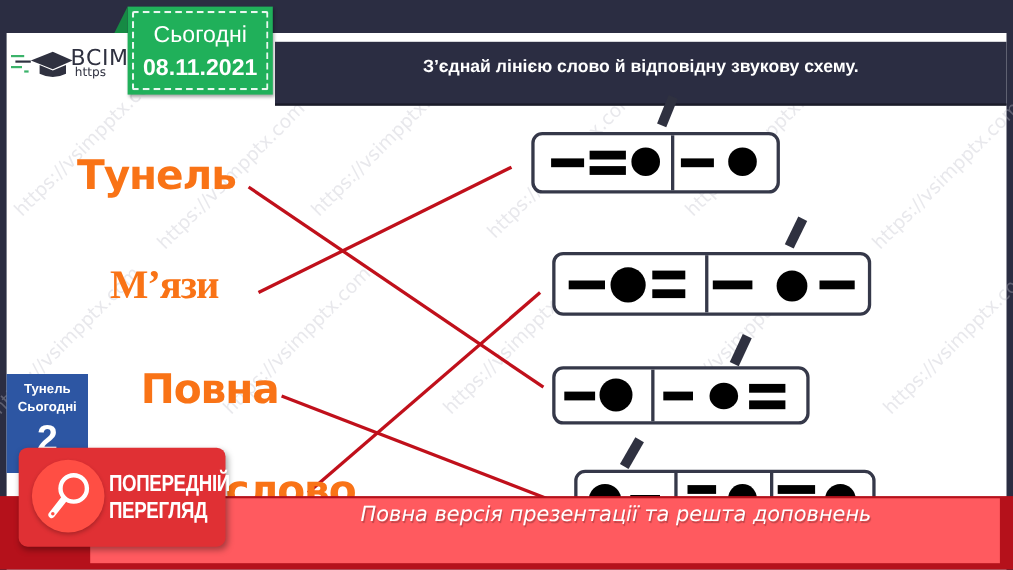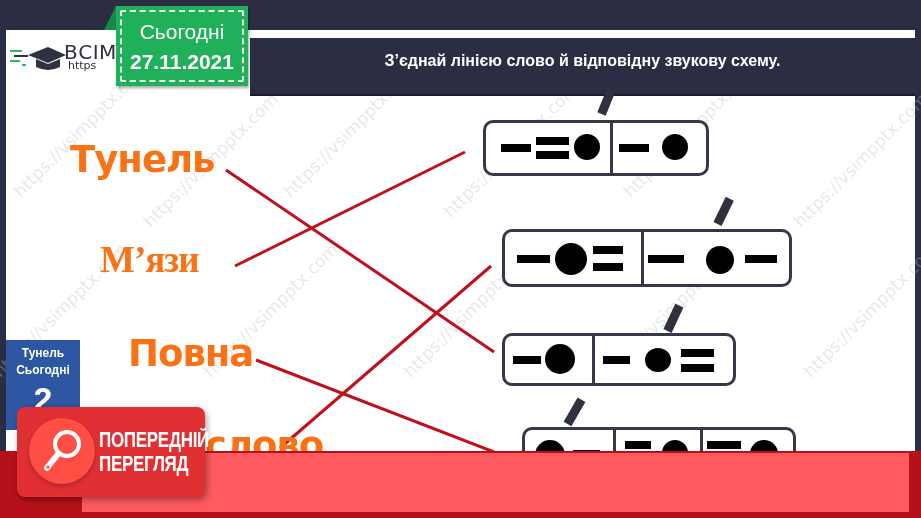--- a/index.html
+++ b/index.html
@@ -75,21 +75,21 @@
     <rect x="14" y="27" width="4" height="2" fill="#3bb36a"></rect>
     <polygon points="20,18 40,10 58,18 40,26" fill="#2f3140"></polygon>
     <path d="M28 22 L28 30 Q40 36 52 30 L52 22 L40 27 Z" fill="#2f3140"></path>
   </svg>
   <span class="logo-text">ВСІМ</span>
   <span class="logo-sub">https</span>
 </div>
 
 <div class="date-badge">
   <div class="date-line1">Сьогодні</div>
-  <div class="date-line2">27.11.2021</div>
+  <div class="date-line2">08.11.2021</div>
 </div>
 
 <div class="banner">
   <span>З’єднай лінією слово й відповідну звукову схему.</span>
 </div>
 
 <svg class="lines" viewBox="0 0 921 518">
   <line x1="226" y1="170" x2="494" y2="352" stroke="#c0101b" stroke-width="3"></line>
   <line x1="235" y1="266" x2="465" y2="152" stroke="#c0101b" stroke-width="3"></line>
   <line x1="256" y1="360" x2="520" y2="462" stroke="#c0101b" stroke-width="3"></line>
@@ -160,20 +160,21 @@
 
 <div class="task-tab">
   <div class="t1">Тунель</div>
   <div class="t2">Сьогодні</div>
   <div class="t3">2</div>
 </div>
 
 <div class="purchase-bar"></div>
 <div class="purchase-inner"></div>
 <div class="purchase-text">
+  <div>Повна версія презентації та решта доповнень</div>
 </div>
 
 <div class="preview-badge"></div>
 <div class="preview-icon">
   <svg width="66" height="66" viewBox="0 0 66 66">
     <circle cx="38" cy="26" r="12" fill="none" stroke="#fff" stroke-width="4"></circle>
     <line x1="29" y1="36" x2="18" y2="50" stroke="#fff" stroke-width="6" stroke-linecap="round"></line>
     <circle cx="19" cy="49" r="1.6" fill="#ff4e44"></circle>
   </svg>
 </div>

